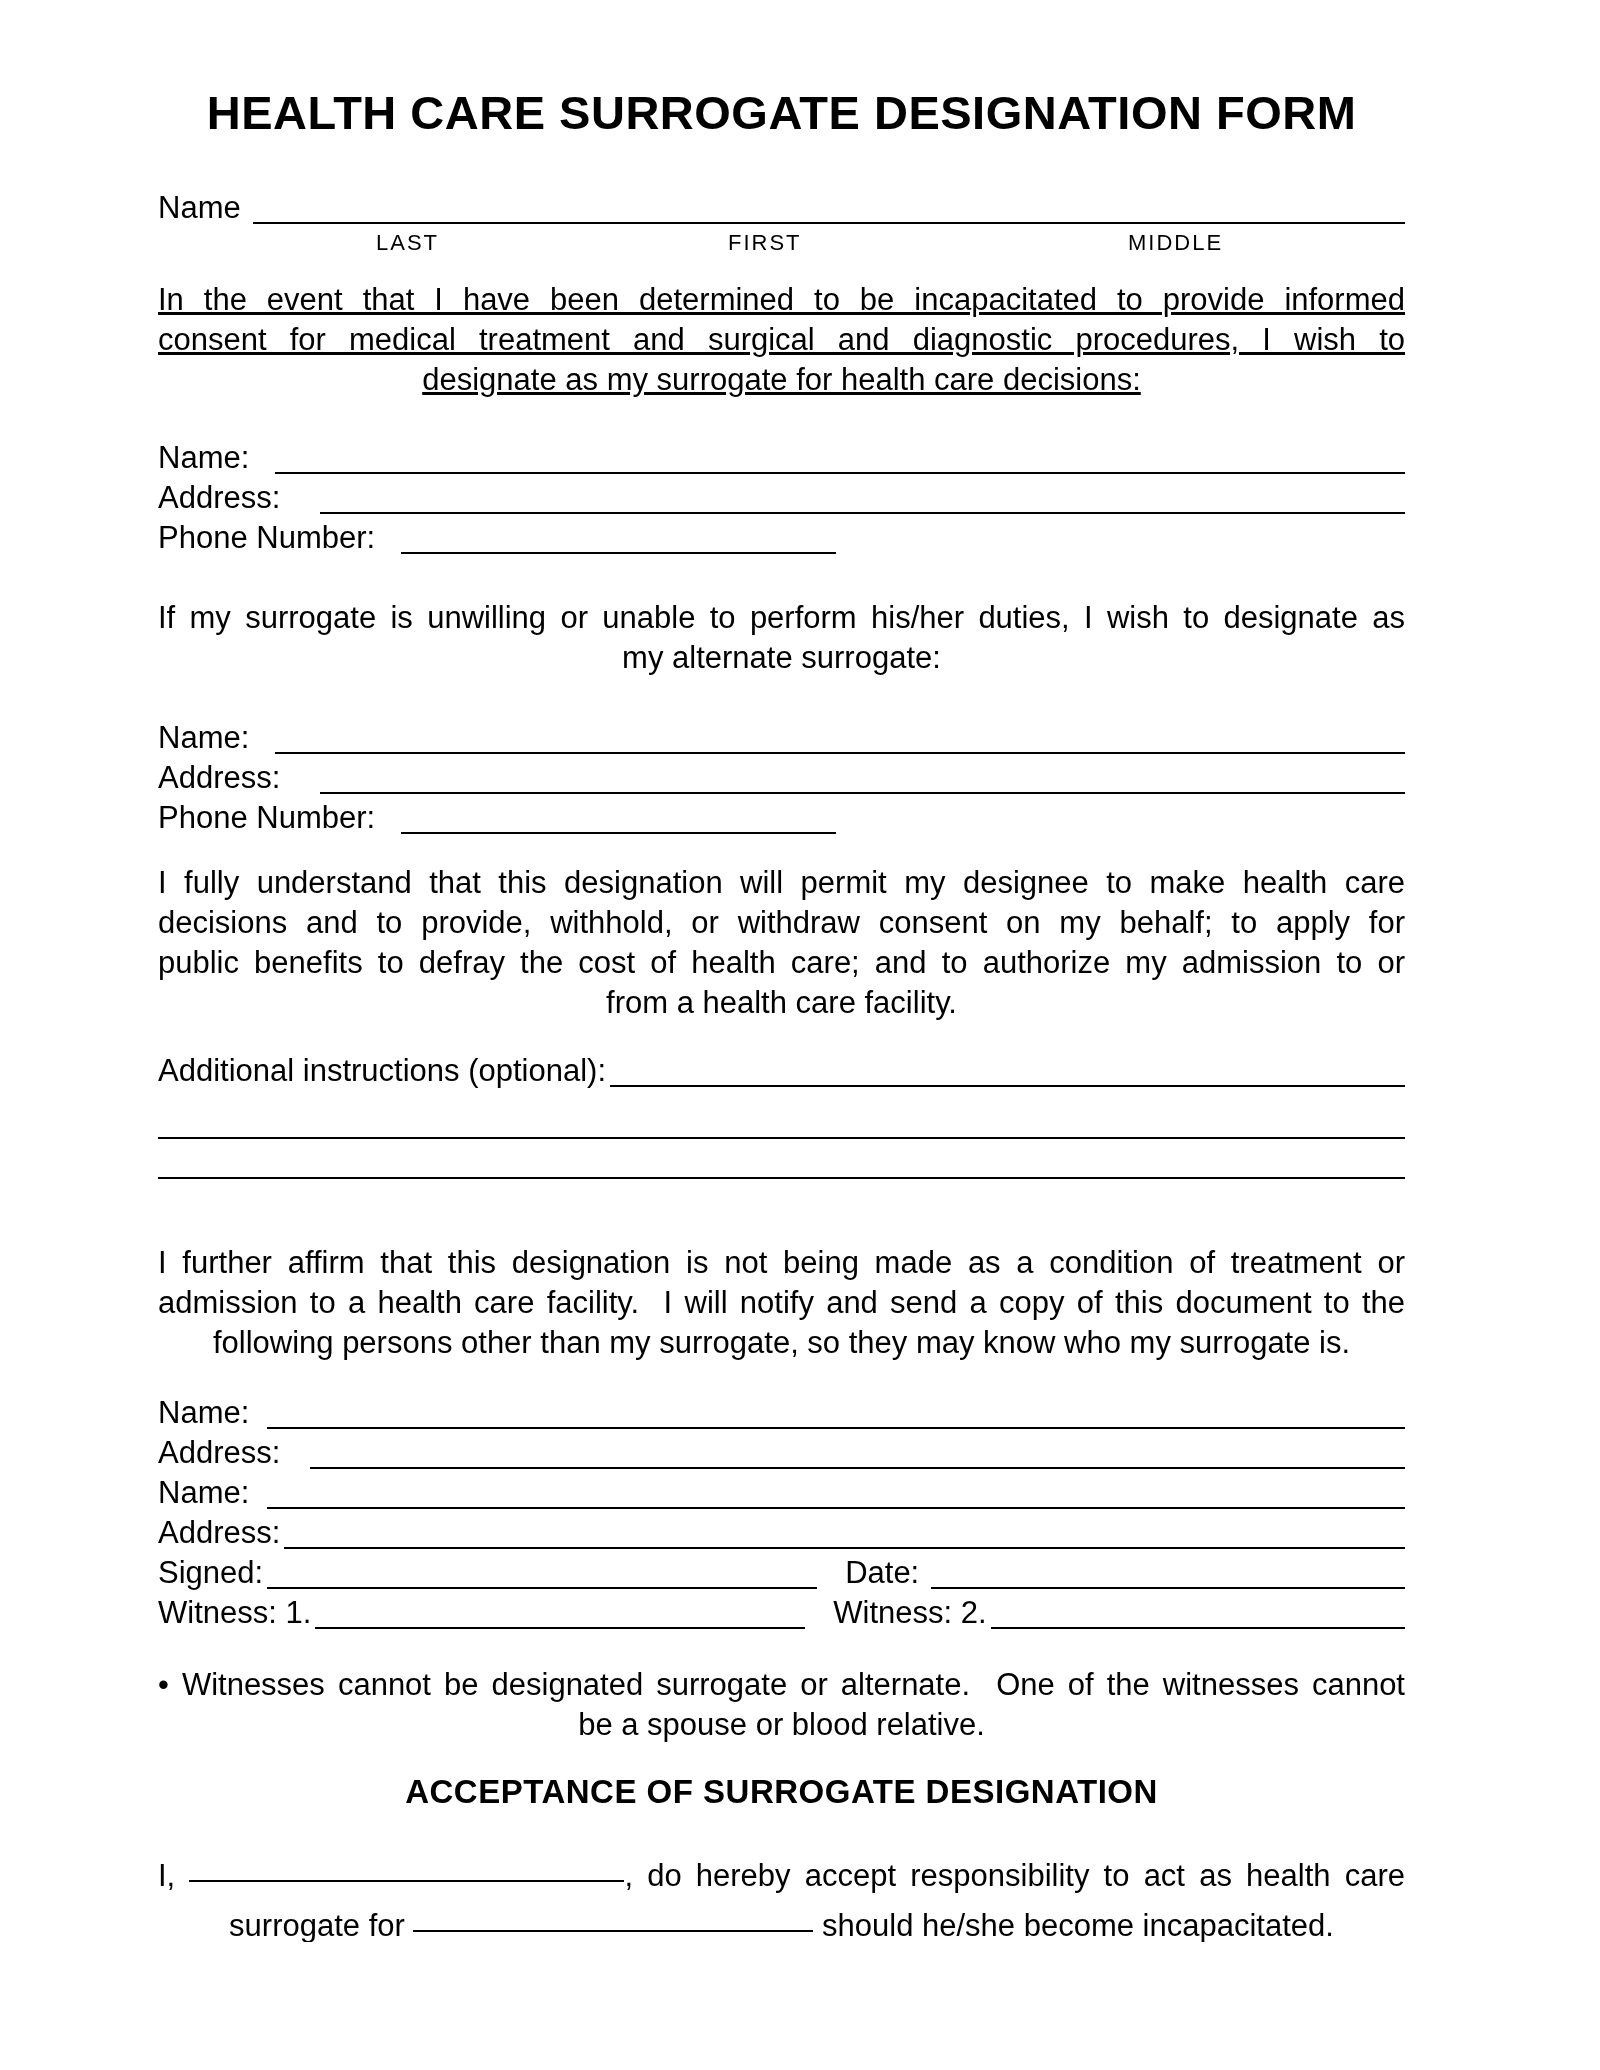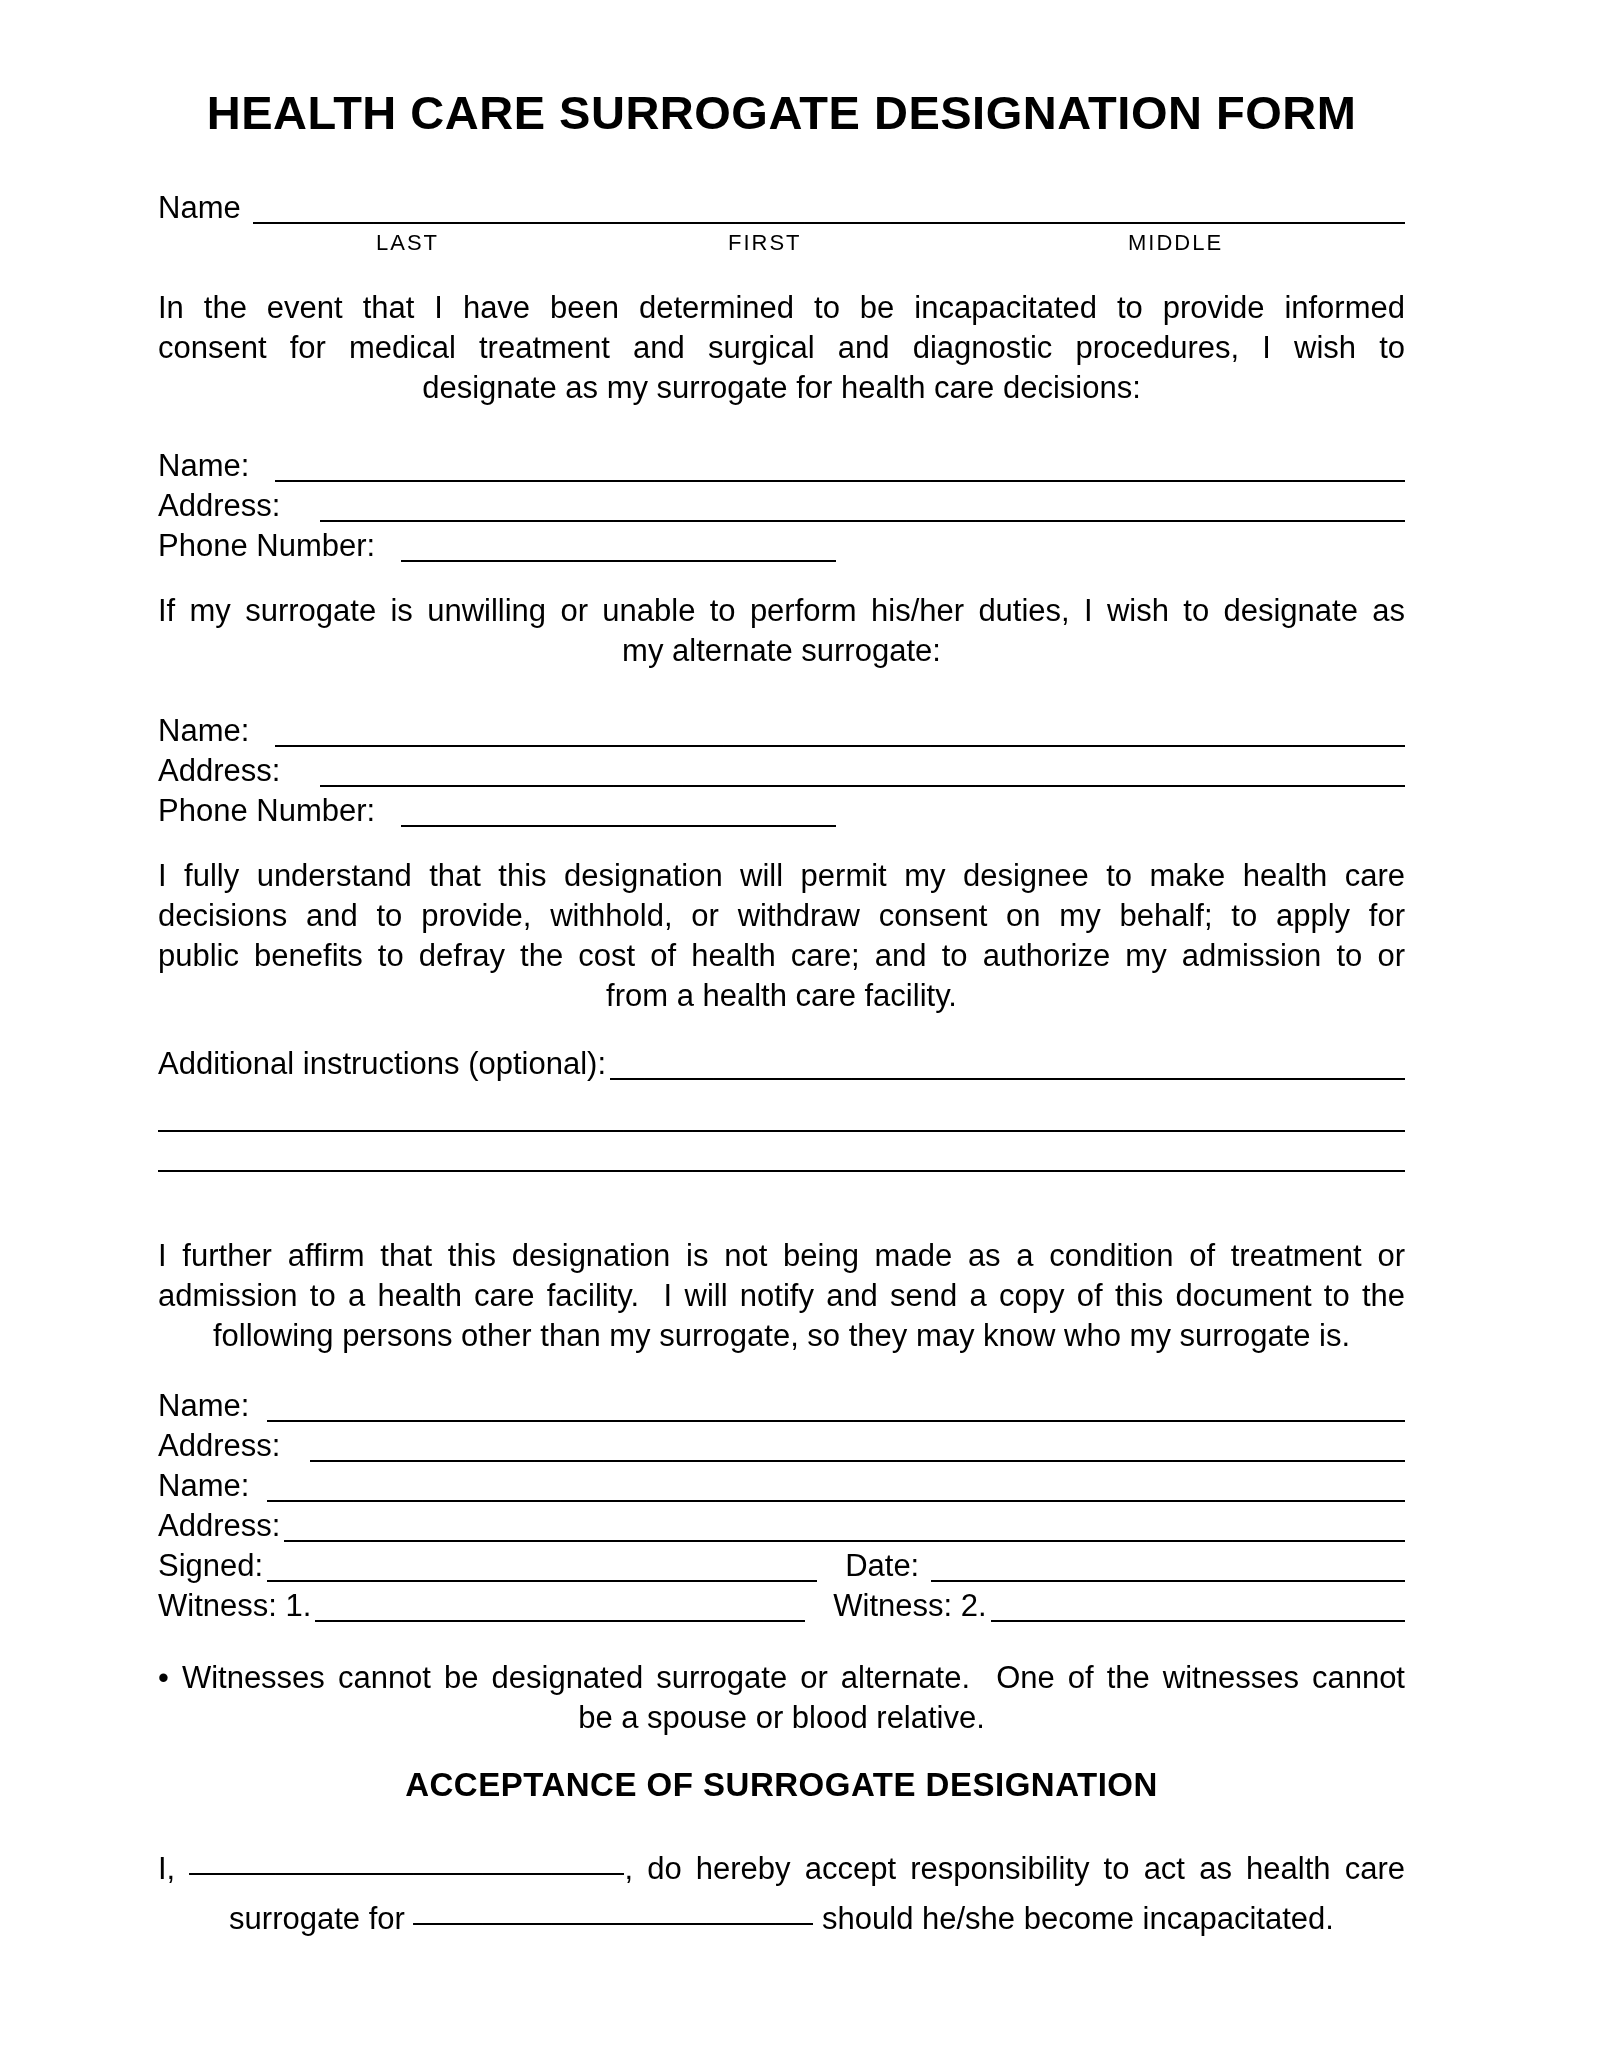--- a/index.html
+++ b/index.html
@@ -33,23 +33,23 @@
     display: inline-block; overflow: hidden; white-space: nowrap;
     vertical-align: baseline;
   }
   .g4 { margin-left: 4px; } .g12 { margin-left: 12px; } .g18 { margin-left: 18px; }
   .g26 { margin-left: 26px; } .g28 { margin-left: 28px; } .g30 { margin-left: 30px; }
   .g40 { margin-left: 40px; }
   .name-row { margin-top: 48px; }
   .sublabels { position: relative; height: 34px; font-size: 22px; letter-spacing: 2px; }
   .sublabels span { position: absolute; top: 2px; }
   .sub-last { left: 218px; } .sub-first { left: 570px; } .sub-middle { left: 970px; }
-  .sec-intro { margin-top: 26px; }
+  .sec-intro { margin-top: 18px; text-decoration: underline; }
   .sec-block1 { margin-top: 38px; }
-  .sec-alt { margin-top: 25px; }
+  .sec-alt { margin-top: 40px; }
   .sec-block2 { margin-top: 40px; }
   .sec-understand { margin-top: 25px; }
   .sec-addl { margin-top: 28px; }
   .addl-l2 { margin-top: 12px; }
   .sec-affirm { margin-top: 60px; }
   .sec-notify { margin-top: 30px; }
   .sec-bullet { margin-top: 32px; }
   .h2 {
     margin-top: 28px; font-size: 33px; font-weight: bold;
     text-align: center; letter-spacing: 0.5px;

